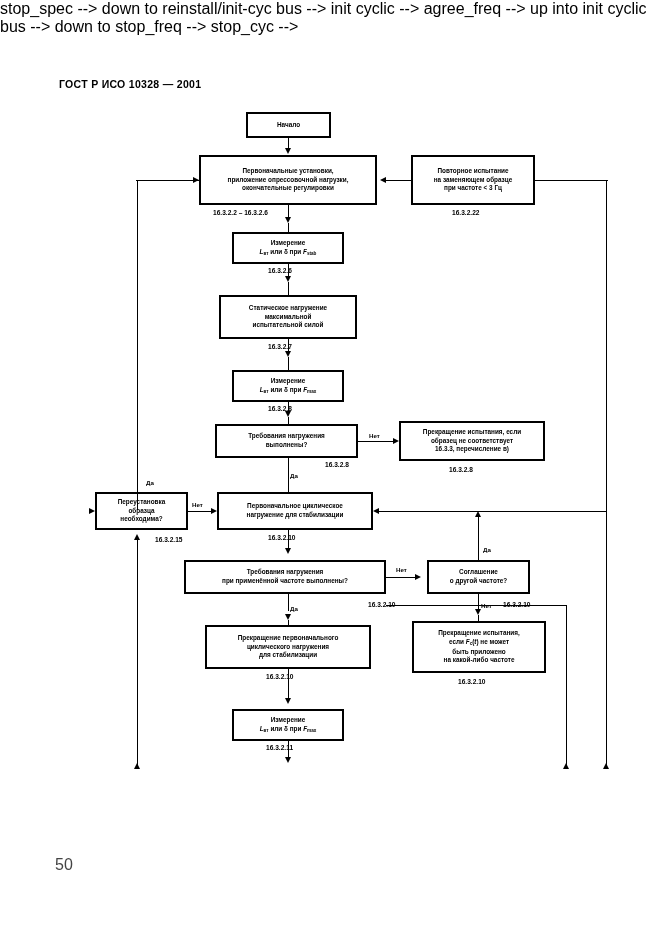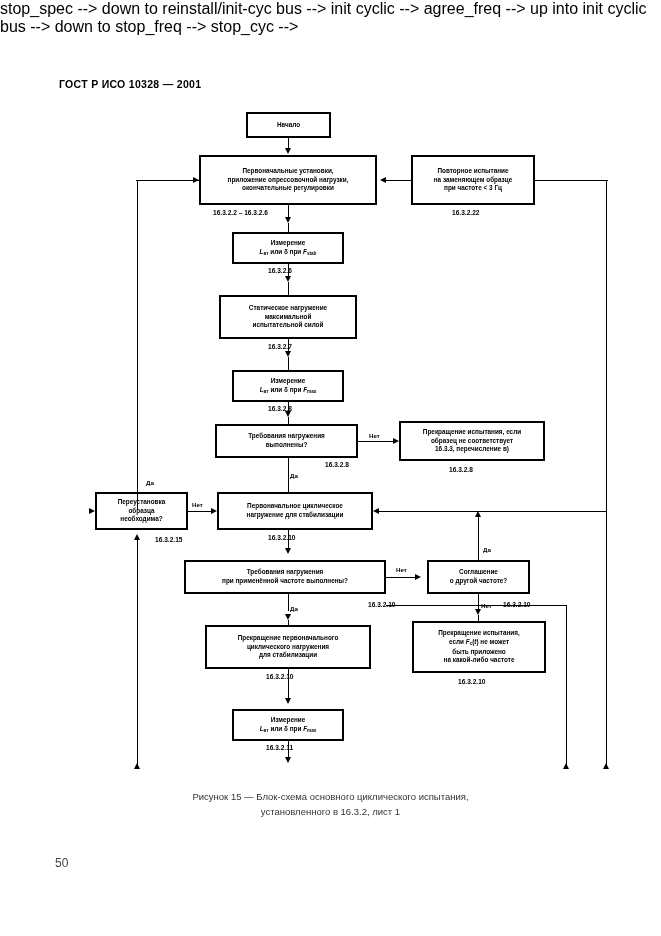--- a/index.html
+++ b/index.html
@@ -1,21 +1,21 @@
 <!DOCTYPE html>
 <html><head>
 <meta charset="utf-8">
 <style>
   html,body{margin:0;padding:0;background:#ffffff;}
   body{width:661px;height:936px;position:relative;
        font-family:"Liberation Sans","DejaVu Sans",sans-serif;color:#000;}
   .page{position:absolute;inset:0;width:661px;height:936px;overflow:hidden;background:#fff;}
 
   .hdr{position:absolute;left:59px;top:78px;font-size:10.5px;font-weight:bold;letter-spacing:.3px;}
-  .pgnum{position:absolute;left:55px;top:856px;font-size:12px;color:#444;}
+  .pgnum{position:absolute;left:55px;top:856px;font-size:16px;color:#444;}
 
   .caption{position:absolute;left:0;top:789px;width:661px;text-align:center;
            font-size:9.5px;line-height:15px;color:#333;}
   .caption .l2{display:block;}
 
   
   .box{position:absolute;border:2.2px solid #000;background:#fff;
        display:flex;flex-direction:column;align-items:center;justify-content:center;
        text-align:center;font-size:6.4px;font-weight:bold;line-height:8.6px;
        box-sizing:border-box;padding:2px 3px;}
@@ -262,20 +262,16 @@
 
   
   <div class="v" style="left:288px;top:741px;height:18px;"></div>
   <div class="ar ar-d" style="left:284.5px;top:757px;"></div>
 
   
   <div class="v" style="left:566px;top:605px;height:164px;"></div>
   <div class="h" style="left:386px;top:605px;width:181px;"></div>
   <div class="ar ar-u" style="left:562.5px;top:763px;"></div>
 
-  <div class="caption">
-    <span>Рисунок 15 — Блок-схема основного циклического испытания,</span>
-    <span class="l2">установленного в 16.3.2, лист 1</span>
-  </div>
 
   <div class="pgnum">50</div>
 
 </div>
 
 </body></html>

